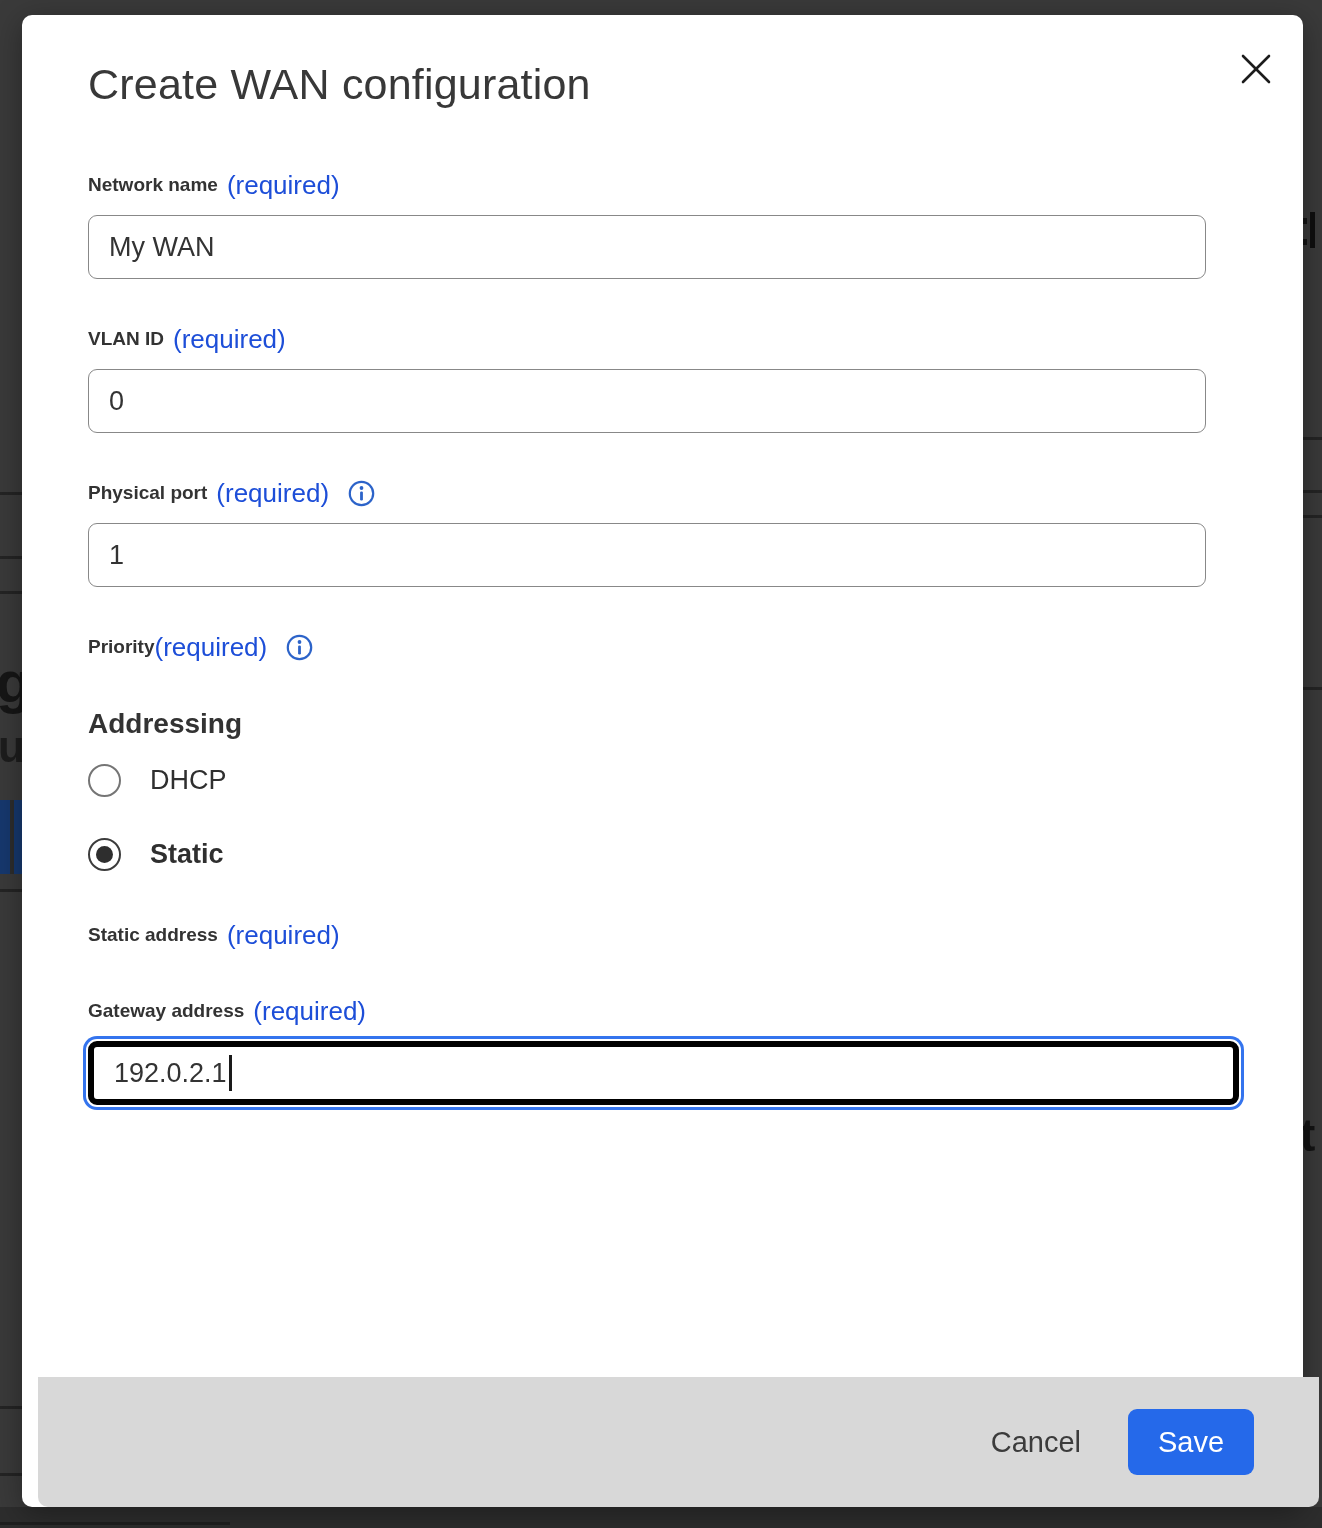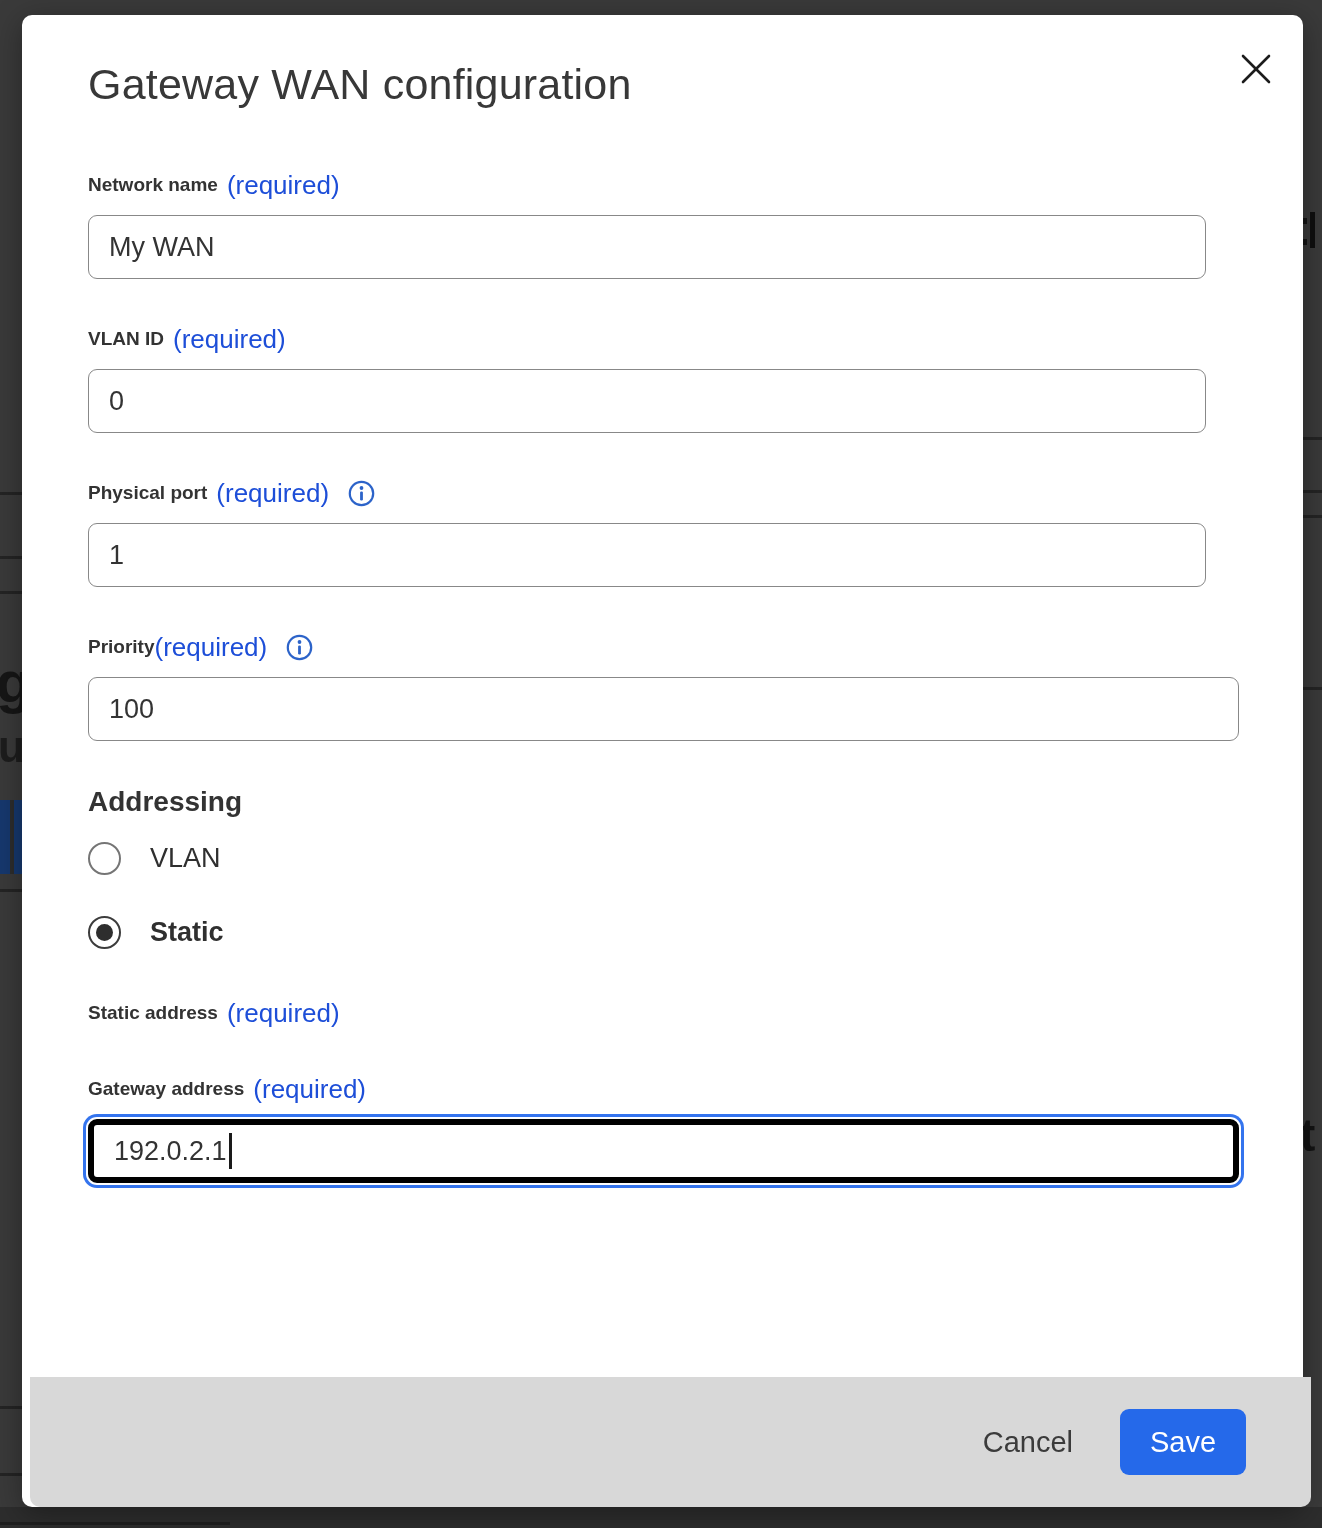--- a/index.html
+++ b/index.html
@@ -170,21 +170,21 @@
   .radio-label {
     margin-left: 29px;
     font-size: 27px;
     color: #2f2f2f;
   }
   .radio-label.bold { font-weight: bold; }
 
   
   .modal-footer {
     position: absolute;
-    left: 8px;
+    left: 16px;
     bottom: 0;
     width: 100%;
     height: 130px;
     background: #d8d8d8;
     border-radius: 0 0 10px 10px;
     display: flex;
     align-items: center;
     justify-content: flex-end;
     box-sizing: border-box;
     padding-right: 65px;
@@ -242,21 +242,21 @@
   <button class="close-btn">
     <span style="display:flex;">
       <svg width="34" height="34" viewBox="0 0 34 34">
         <line x1="4" y1="4" x2="30" y2="30" stroke="#1c1c1c" stroke-width="2.6" stroke-linecap="round"></line>
         <line x1="30" y1="4" x2="4" y2="30" stroke="#1c1c1c" stroke-width="2.6" stroke-linecap="round"></line>
       </svg>
     </span>
   </button>
 
   <div class="modal-content">
-    <h1 class="modal-title">Gateway WAN configuration</h1>
+    <h1 class="modal-title">Create WAN configuration</h1>
 
     <div>
       <div class="field-label-row first">
         <span class="field-label">Network name</span>
         <span class="req">(required)</span>
       </div>
       <div class="text-input w-narrow" role="textbox">
         <span>My WAN</span>
       </div>
     </div>
@@ -293,31 +293,28 @@
         <span class="field-label">Priority</span>
         <span class="req tight">(required)</span>
         <span class="info-icon">
           <svg width="27" height="27" viewBox="0 0 27 27">
             <circle cx="13.5" cy="13.5" r="11.7" fill="none" stroke="#2c63c9" stroke-width="2.2"></circle>
             <circle cx="13.5" cy="8" r="1.9" fill="#2c63c9"></circle>
             <rect x="12.1" y="11.4" width="2.8" height="9" rx="1.2" fill="#2c63c9"></rect>
           </svg>
         </span>
       </div>
-      <div class="text-input w-wide" role="textbox">
-        <span>100</span>
-      </div>
     </div>
 
     <div>
       <div class="section-heading">Addressing</div>
 
       <div class="radio-row">
         <span class="radio-circle"></span>
-        <span class="radio-label">VLAN</span>
+        <span class="radio-label">DHCP</span>
       </div>
 
       <div class="radio-row second">
         <span class="radio-circle selected">
             <span class="dot"></span>
           </span>
         <span class="radio-label bold">Static</span>
       </div>
     </div>
 

